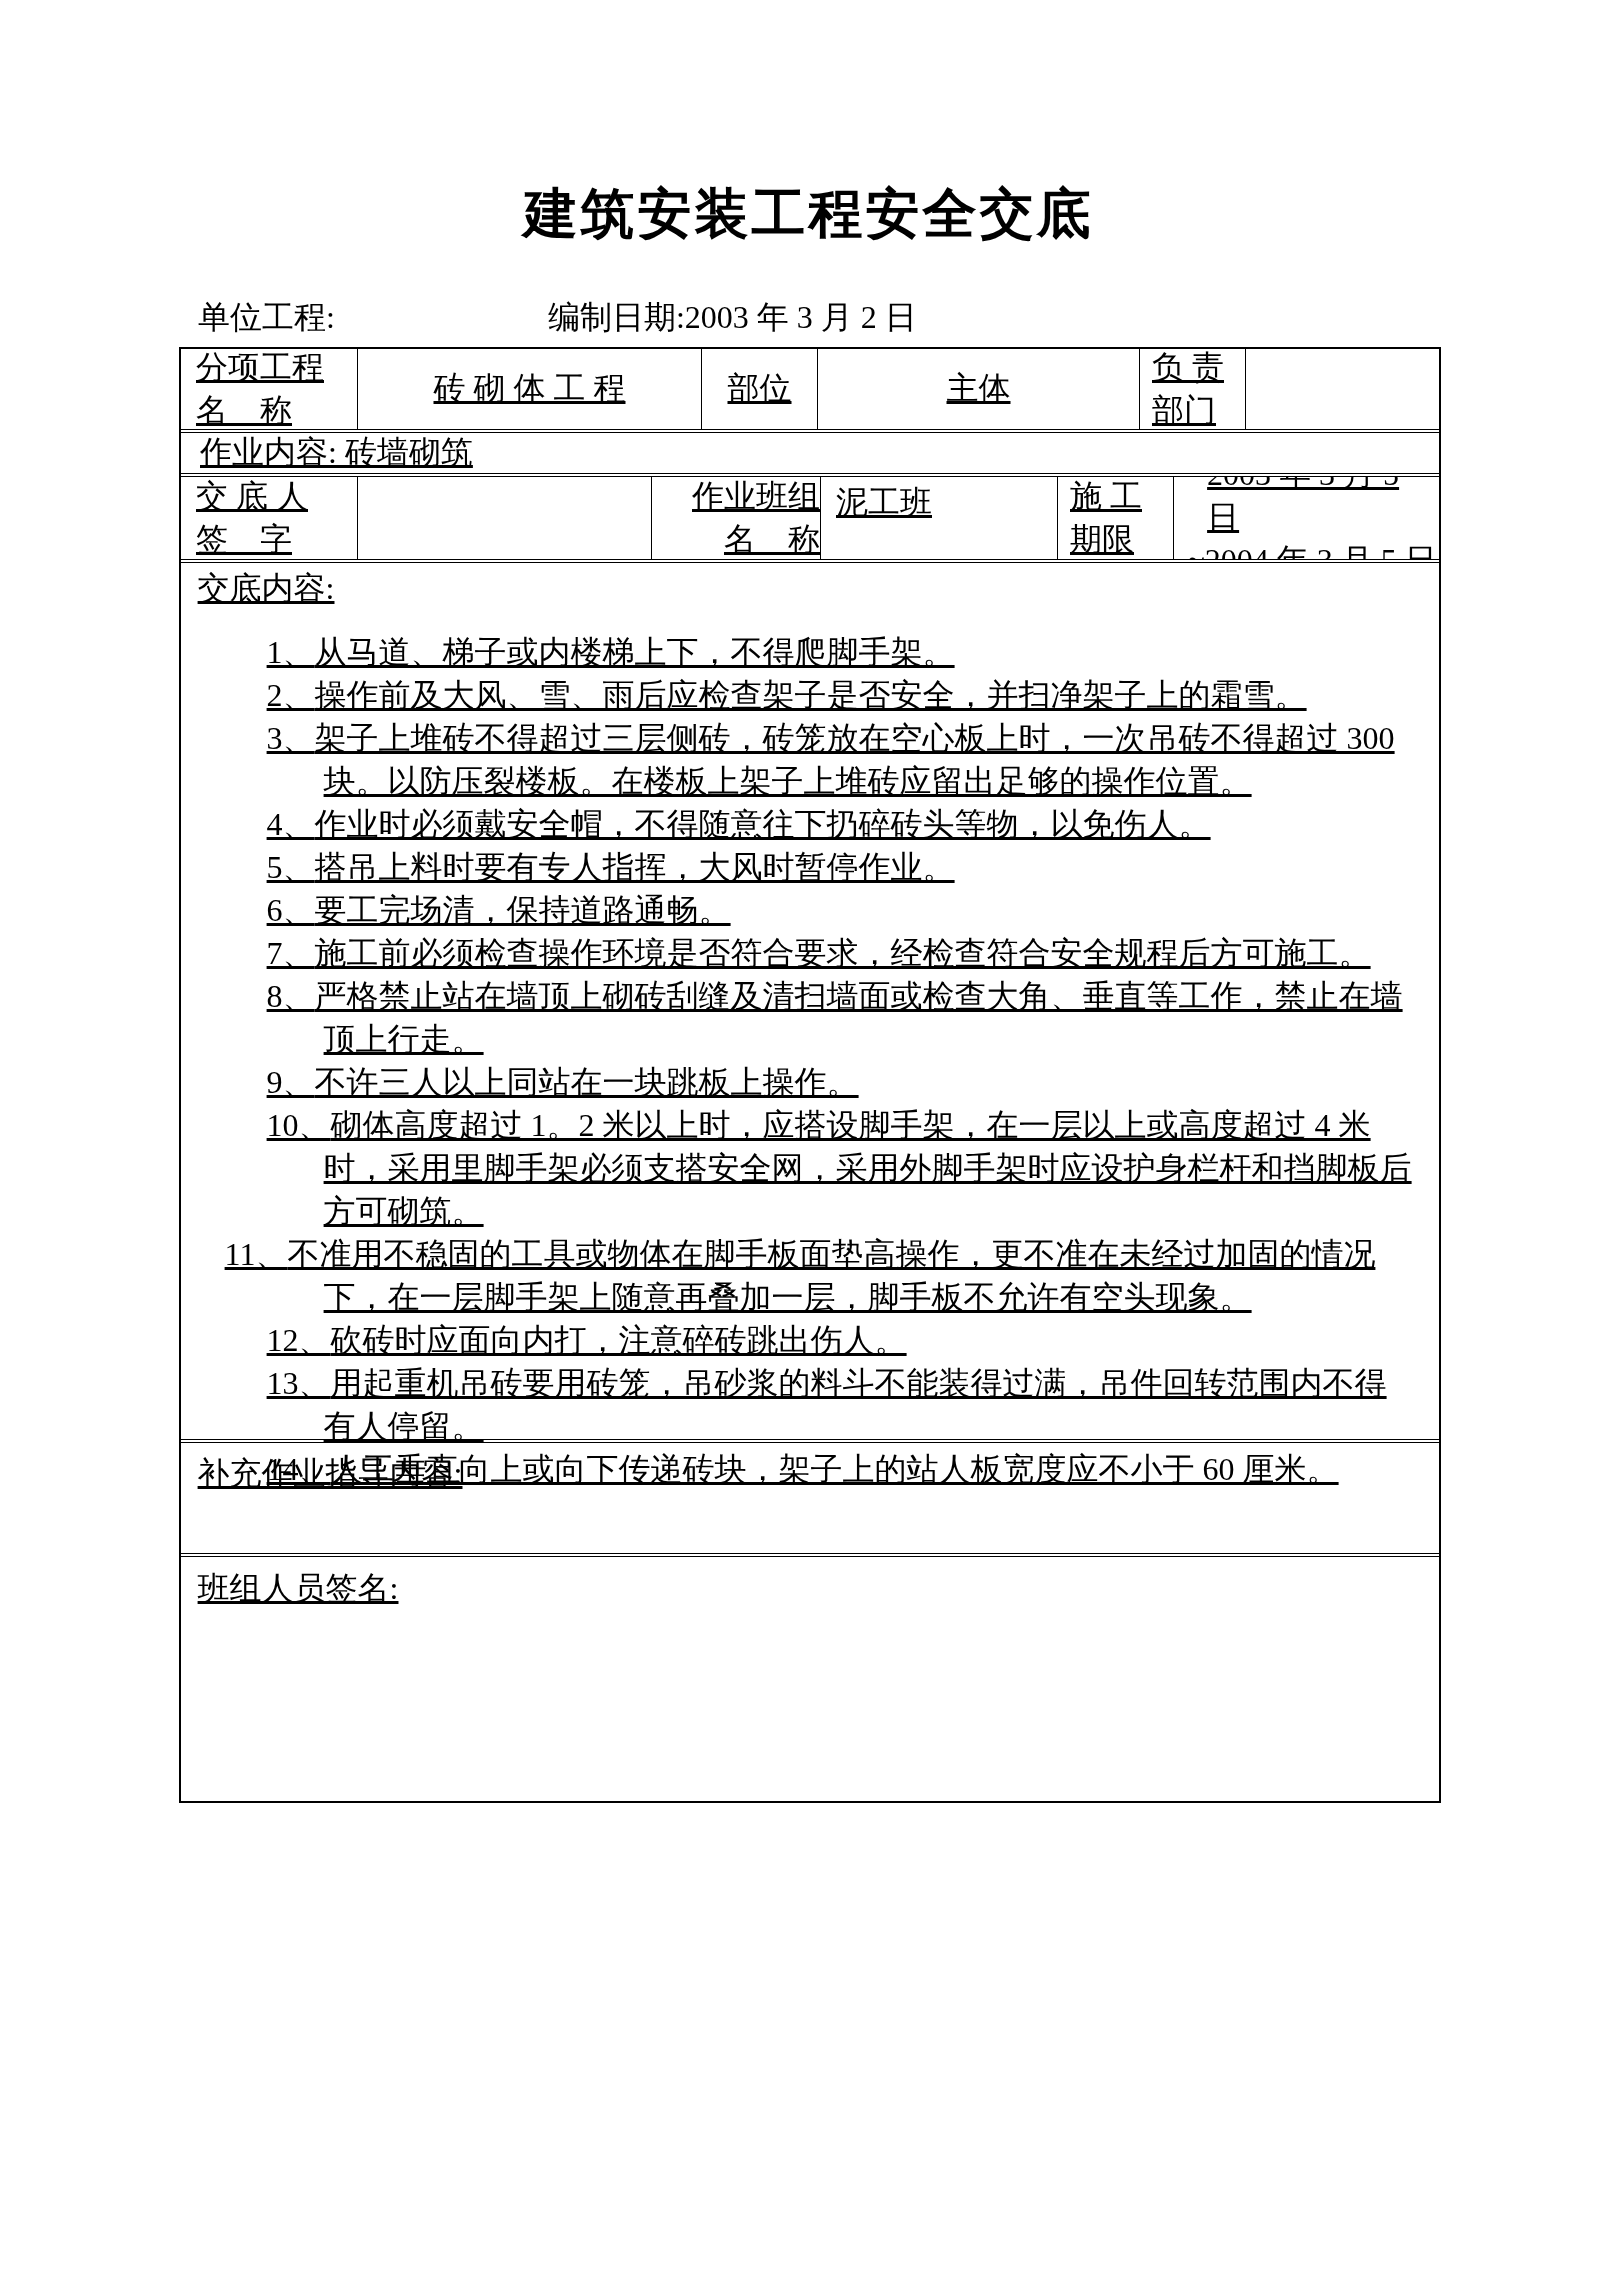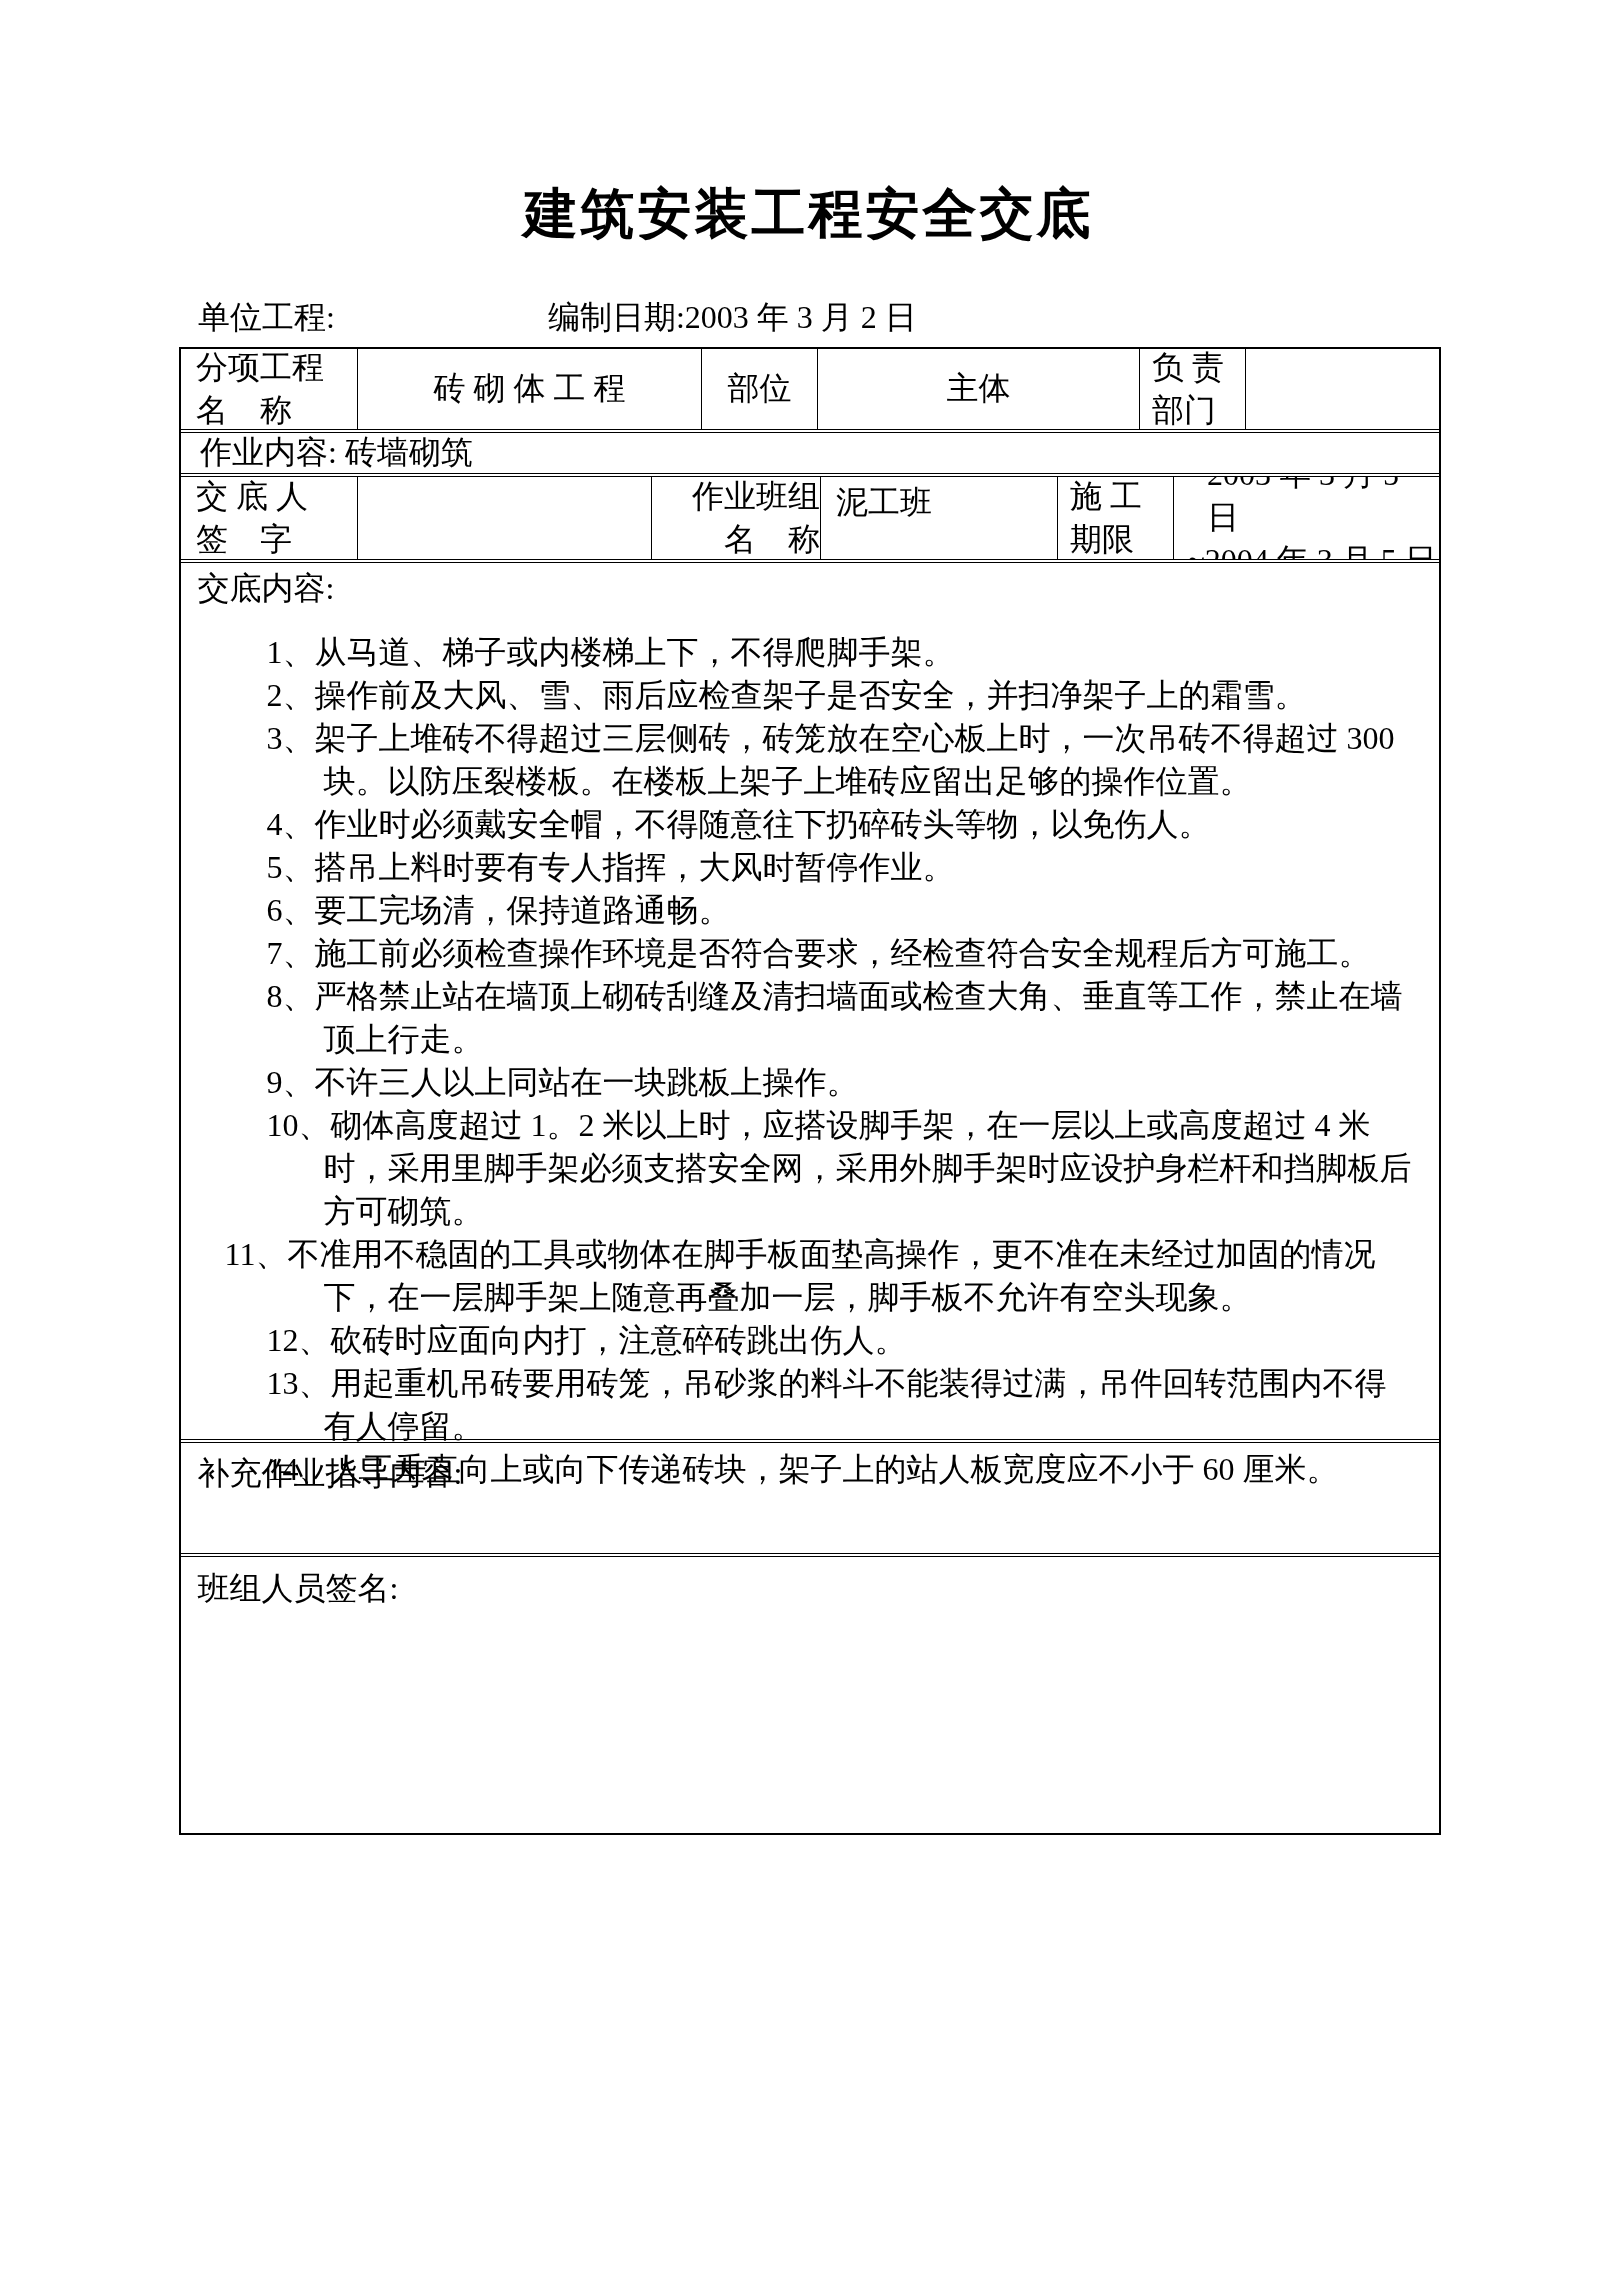--- a/index.html
+++ b/index.html
@@ -32,20 +32,21 @@
     line-height: 38px;
     white-space: nowrap;
   }
   .meta-line .date { margin-left: 205px; }
 
   .tbl {
     margin: 10.5px 0 0 179px;
     width: 1262px;
     border: 2.3px solid #000;
     box-sizing: border-box;
+    text-decoration: underline;
   }
   .row { display: flex; box-sizing: border-box; }
   .sep { border-bottom: 4.5px double #000; }
   .cell {
     box-sizing: border-box;
     border-right: 1.5px solid #000;
     overflow: hidden;
   }
   .cell:last-child { border-right: none; }
 
@@ -78,21 +79,21 @@
   .item { padding-left: 57px; text-indent: -57px; }
   .item.outdent { text-indent: -99px; }
   .num { }
 
   .supp-cell {
     height: 114px;
     padding: 9px 0 0 16.6px;
     box-sizing: border-box;
   }
   .sig-cell {
-    height: 276px;
+    height: 244px;
     padding: 10.5px 0 0 16.6px;
     box-sizing: border-box;
   }
 </style>
 </head>
 <body>
 
 <div class="page">
 
   <h1 class="doc-title">建筑安装工程安全交底</h1>

